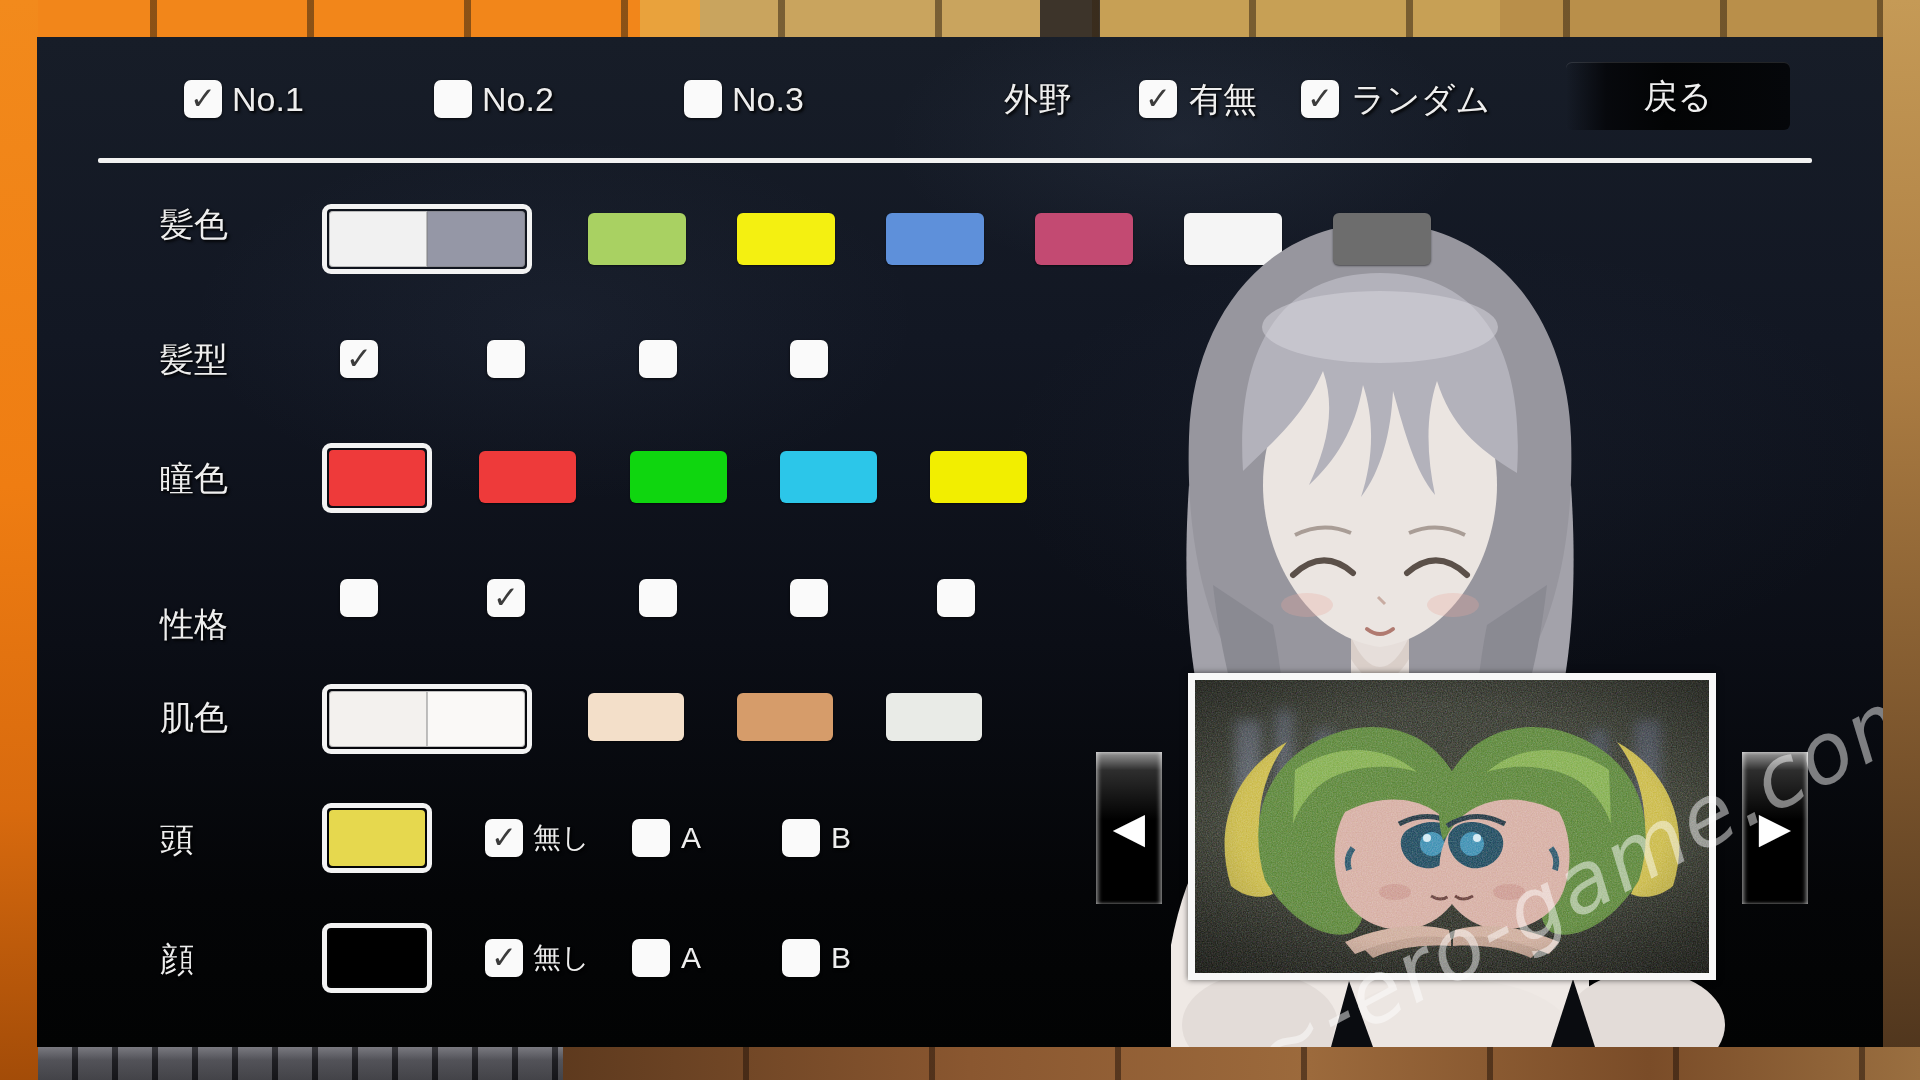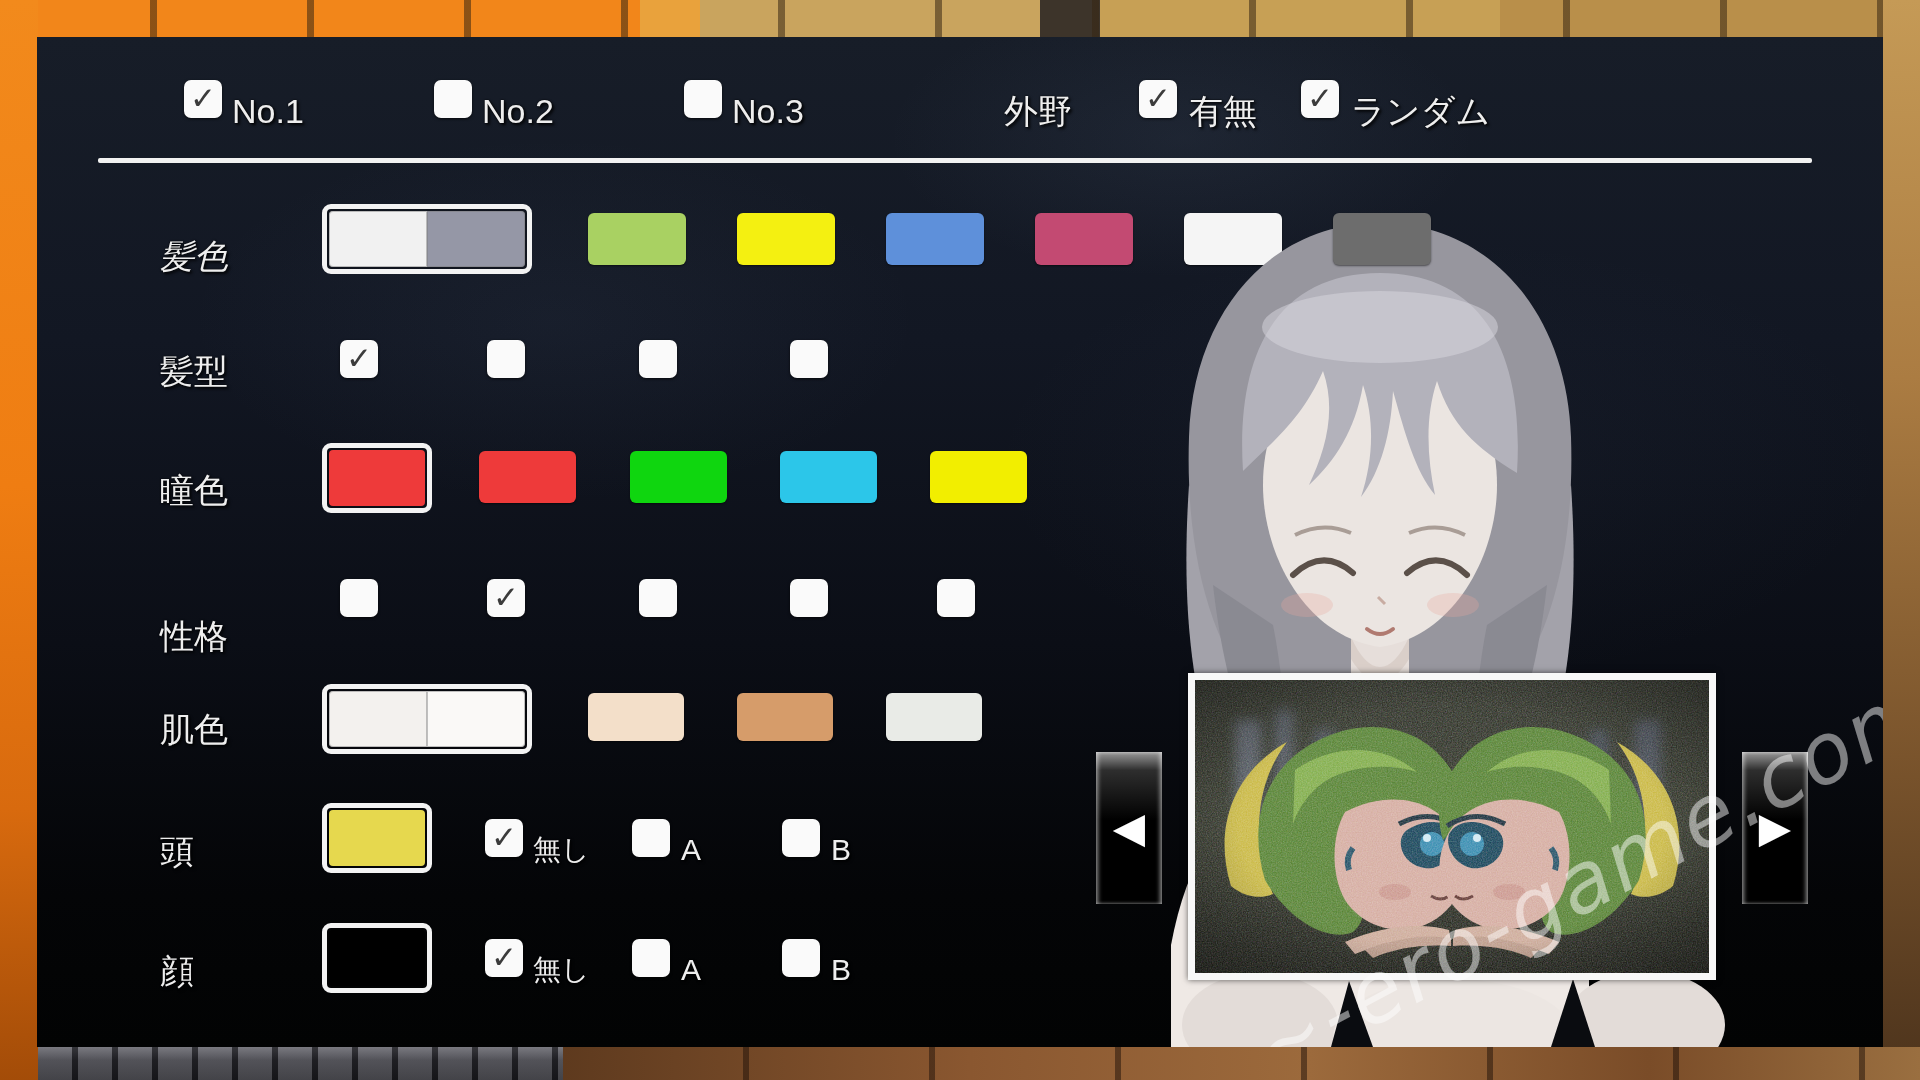--- a/index.html
+++ b/index.html
@@ -22,21 +22,21 @@
       linear-gradient(90deg,#5e3a1e 0%,#8a5730 30%,#9c6a3c 55%,#7a4c28 80%,#9a6f40 100%);}
   
   #panel{left:37px;top:37px;width:1846px;height:1010px;overflow:hidden;
     background:
       radial-gradient(420px 200px at 62% 10%,rgba(108,128,158,.10),transparent 70%),
       radial-gradient(520px 260px at 28% 28%,rgba(96,116,146,.08),transparent 70%),
       radial-gradient(640px 320px at 76% 42%,rgba(90,106,136,.06),transparent 70%),
       linear-gradient(180deg,#171d28 0%,#121723 30%,#0b0e16 60%,#040507 85%,#020303 100%);}
   
   .lbl{position:absolute;color:#eee;font-size:34px;line-height:38px;white-space:nowrap;
-    text-shadow:2px 2px 3px rgba(0,0,0,.9),0 0 2px #000;margin-top:12px;}
+    text-shadow:2px 2px 3px rgba(0,0,0,.9),0 0 2px #000;}
   .cb{position:absolute;width:38px;height:38px;background:#fafafa;border-radius:7px;
     box-shadow:0 1px 3px rgba(0,0,0,.7);display:flex;align-items:center;justify-content:center;cursor:pointer;}
   .cb .mk{color:#3c3c3c;font-size:31px;line-height:1;transform:translateY(-1px);}
   .sw{position:absolute;border-radius:6px;box-shadow:0 1px 2px rgba(0,0,0,.5);cursor:pointer;}
   .swsel{position:absolute;border:5px solid #f3f3f3;border-radius:9px;padding:2px;background:rgba(0,0,0,.25);cursor:pointer;}
   .swsel .inner{width:100%;height:100%;border-radius:4px;}
   .dual{display:flex;}
   .dual .half{width:50%;height:100%;box-shadow:inset 0 0 0 1px rgba(120,120,120,.45);}
   .dual .half:first-child{border-radius:4px 0 0 4px;}
   .dual .half:last-child{border-radius:0 4px 4px 0;}
@@ -114,24 +114,25 @@
   <div class="lbl" style="left:967px;top:43px;">外野</div>
   <div class="cb" style="left:1102px;top:43px;">
     <span class="mk">✓</span>
     </div>
   <div class="lbl" style="left:1152px;top:43px;">有無</div>
   <div class="cb" style="left:1264px;top:43px;">
     <span class="mk">✓</span>
     </div>
   <div class="lbl" style="left:1314px;top:43px;">ランダム</div>
 
+  <div class="abs" id="back-btn" style="left:1529px;top:25px;">戻る</div>
 
   <div class="abs" id="divider" style="left:61px;top:121px;"></div>
 
-  <div class="lbl" style="left:123px;top:188px;font-style:italic;">髪色</div>
+  <div class="lbl" style="left:123px;top:168px;">髪色</div>
   <div class="swsel dual" style="left:285px;top:167px;width:196px;height:56px;">
     <div class="half" style="background-color: rgb(241, 241, 241);"></div>
     <div class="half" style="background-color: rgb(149, 151, 166);"></div>
   </div>
   <div class="sw" style="left: 551px; top: 176px; width: 98px; height: 52px; background-color: rgb(169, 209, 98);"></div>
   <div class="sw" style="left: 700px; top: 176px; width: 98px; height: 52px; background-color: rgb(244, 240, 17);"></div>
   <div class="sw" style="left: 849px; top: 176px; width: 98px; height: 52px; background-color: rgb(94, 144, 218);"></div>
   <div class="sw" style="left: 998px; top: 176px; width: 98px; height: 52px; background-color: rgb(195, 74, 114);"></div>
   <div class="sw" style="left: 1147px; top: 176px; width: 98px; height: 52px; background-color: rgb(245, 245, 245);"></div>
   <div class="sw" style="left: 1296px; top: 176px; width: 98px; height: 52px; z-index: 2; background-color: rgb(109, 109, 109);"></div>

